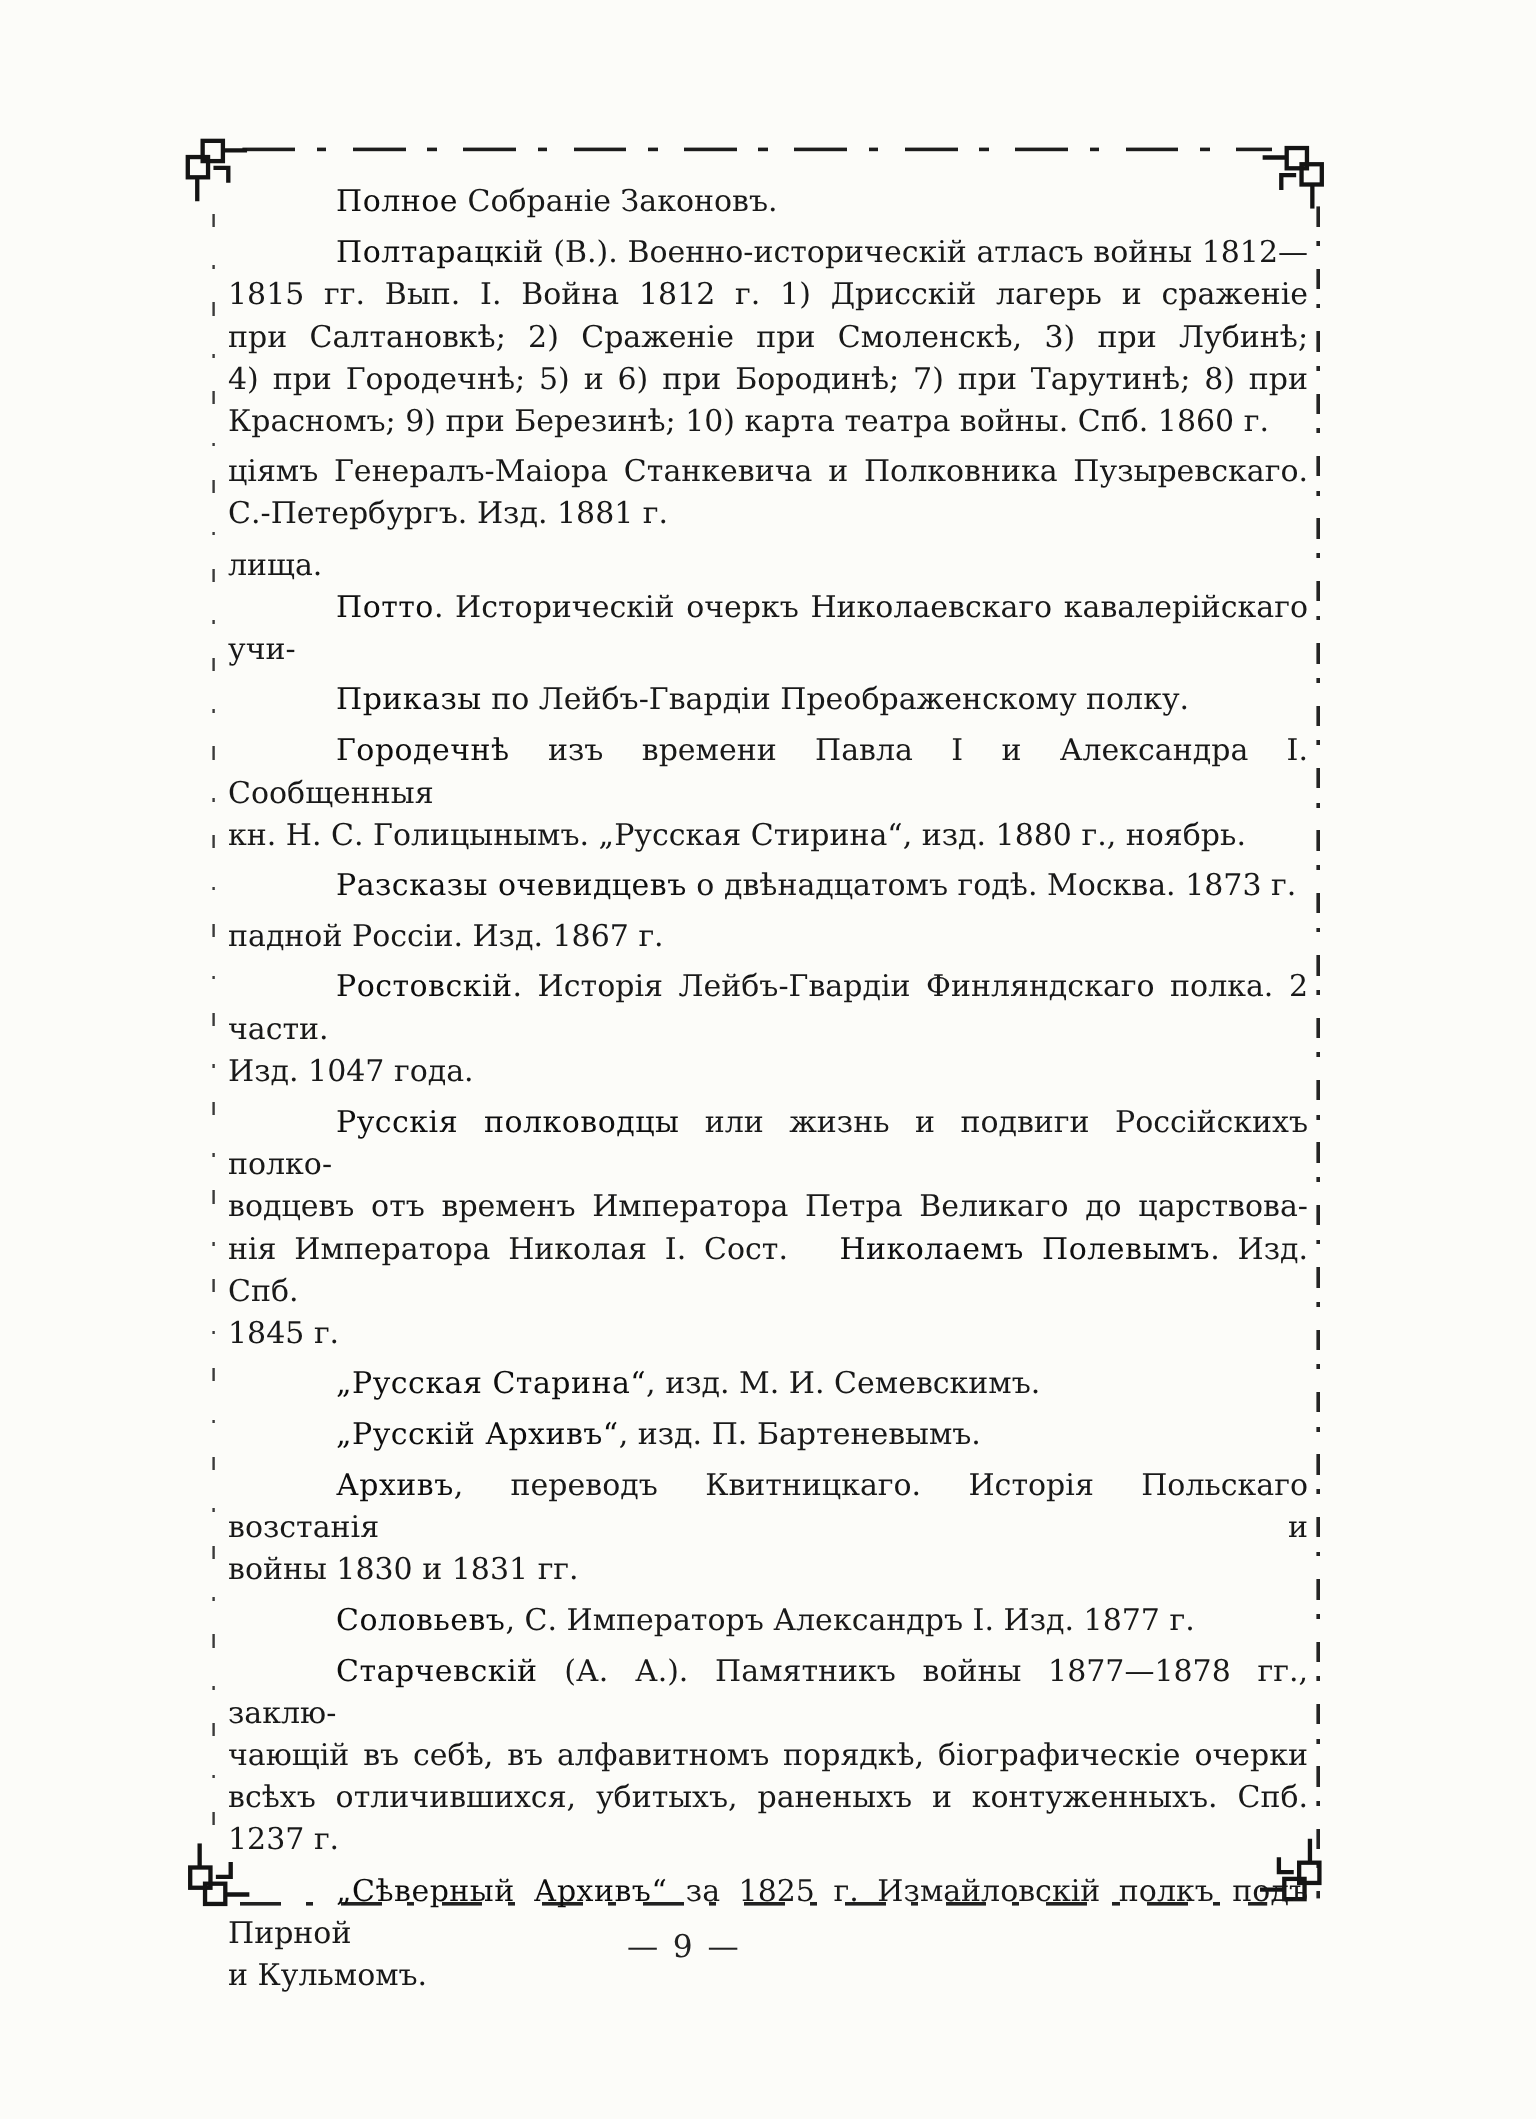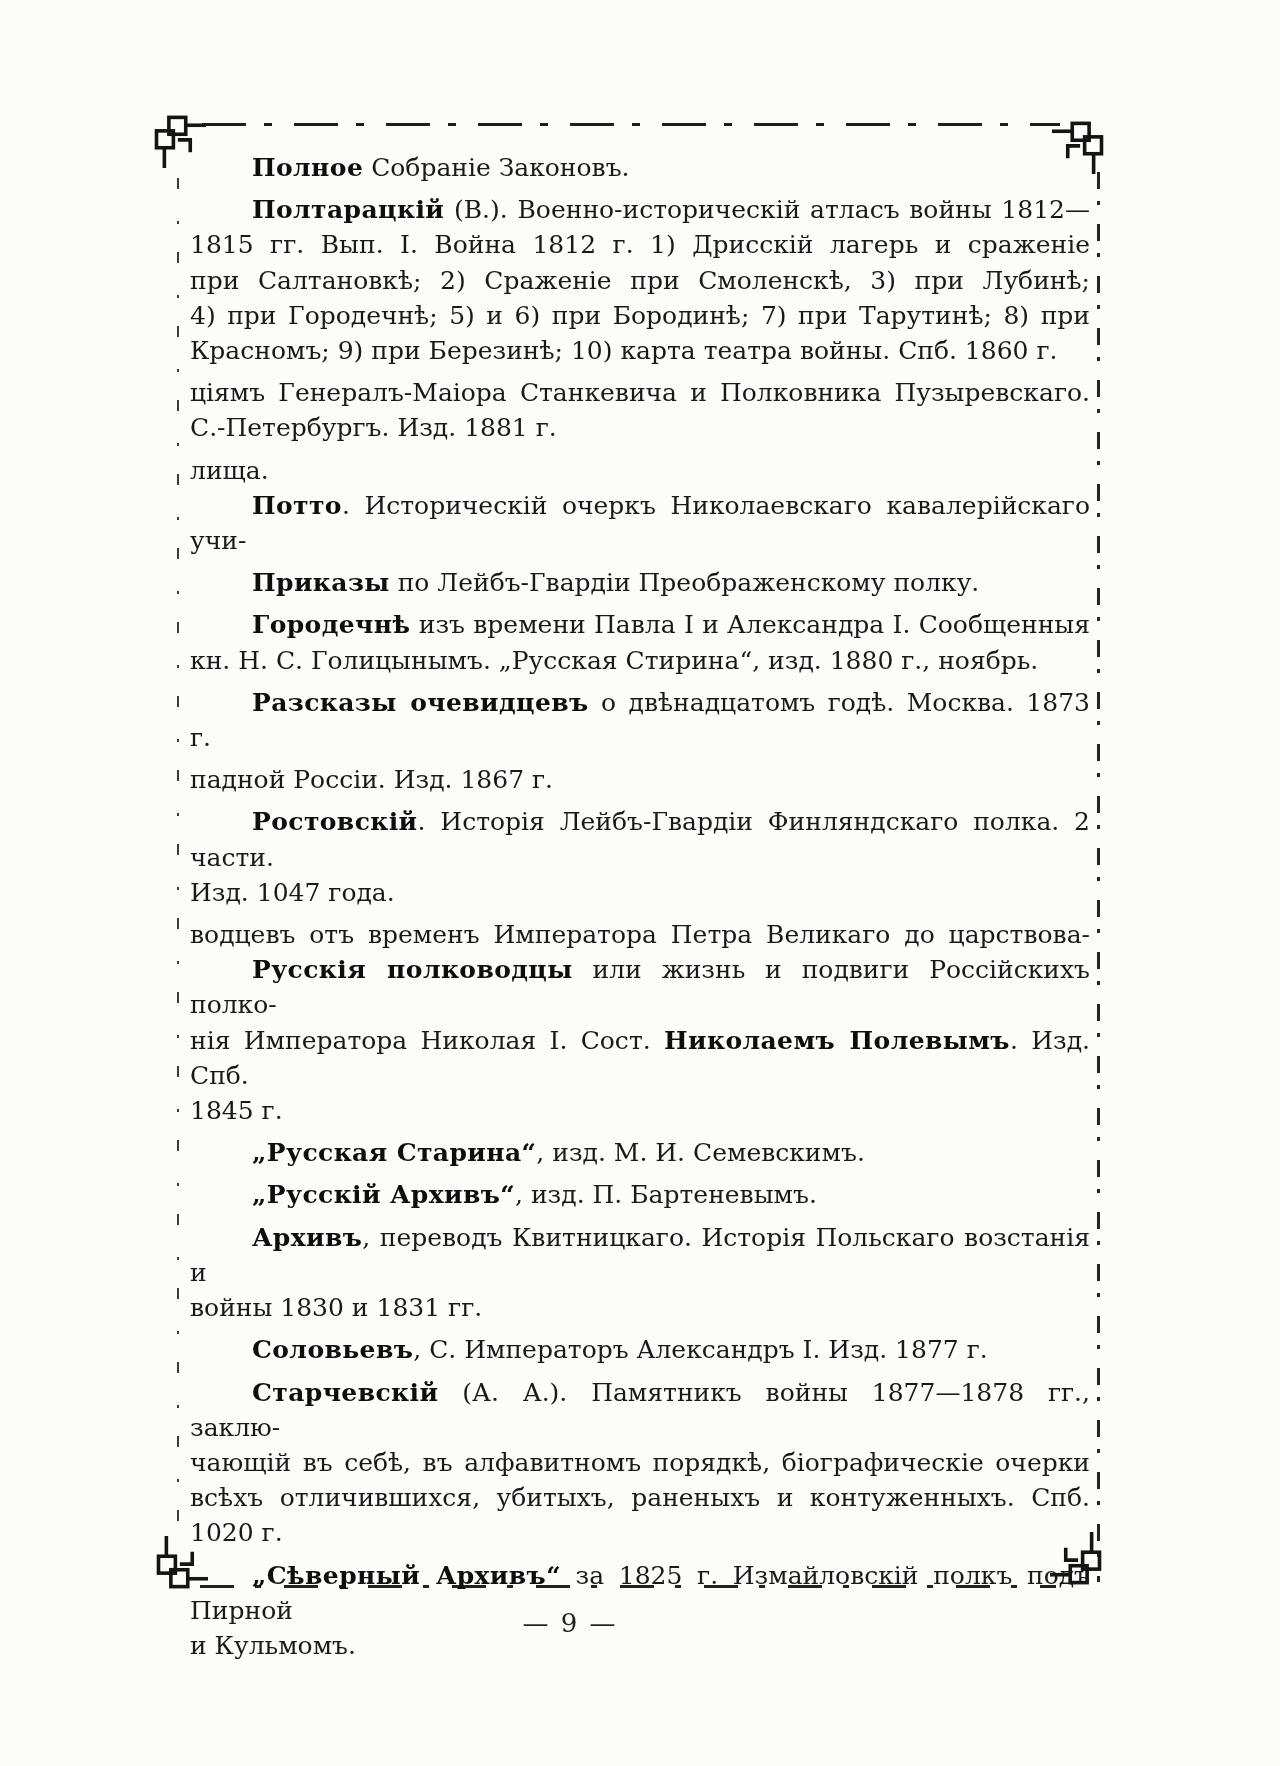--- a/index.html
+++ b/index.html
@@ -48,21 +48,21 @@
   }
   .para + .para{margin-top:7px;}
   .line{
     text-align:justify;
     text-align-last:justify;
     -moz-text-align-last:justify;
     white-space:normal;
   }
   .line.first{text-indent:62px;}
   .line.last{text-align-last:left;-moz-text-align-last:left;}
-  .lead{font-weight:bold;letter-spacing:0.4px;color:#0e0e0e;}
+  .lead{font-weight:normal;letter-spacing:0.4px;color:#0e0e0e;margin-left:28px;}
   .reg{font-weight:normal;}
 
   
   .page-number{
     position:absolute;left:190px;top:1608px;width:760px;
     text-align:center;font-size:26px;color:#222;
     letter-spacing:2px;
   }
 </style>
 </head>
@@ -150,43 +150,43 @@
         <div class="line first last"><span class="lead">Разсказы очевидцевъ</span><span class="reg"> о двѣнадцатомъ годѣ. Москва. 1873 г.</span></div>
       </div>
       <div class="para">
         <div class="line last"><span class="reg">падной Россіи. Изд. 1867 г.</span></div>
       </div>
       <div class="para">
         <div class="line first"><span class="lead">Ростовскій</span><span class="reg">. Исторія Лейбъ-Гвардіи Финляндскаго полка. 2 части.</span></div>
         <div class="line last"><span class="reg">Изд. 1047 года.</span></div>
       </div>
       <div class="para">
+        <div class="line first"><span class="lead">Русскія полководцы</span><span class="reg"> или жизнь и подвиги Россійскихъ полко-</span></div>
         <div class="line"><span class="reg">водцевъ отъ временъ Императора Петра Великаго до царствова-</span></div>
-        <div class="line first"><span class="lead">Русскія полководцы</span><span class="reg"> или жизнь и подвиги Россійскихъ полко-</span></div>
         <div class="line"><span class="reg">нія Императора Николая I. Сост. </span><span class="lead">Николаемъ Полевымъ</span><span class="reg">. Изд. Спб.</span></div>
         <div class="line last"><span class="reg">1845 г.</span></div>
       </div>
       <div class="para">
         <div class="line first last"><span class="lead">„Русская Старина“</span><span class="reg">, изд. М. И. Семевскимъ.</span></div>
       </div>
       <div class="para">
         <div class="line first last"><span class="lead">„Русскій Архивъ“</span><span class="reg">, изд. П. Бартеневымъ.</span></div>
       </div>
       <div class="para">
         <div class="line first"><span class="lead">Архивъ</span><span class="reg">, переводъ Квитницкаго. Исторія Польскаго возстанія и</span></div>
         <div class="line last"><span class="reg">войны 1830 и 1831 гг.</span></div>
       </div>
       <div class="para">
         <div class="line first last"><span class="lead">Соловьевъ</span><span class="reg">, С. Императоръ Александръ I. Изд. 1877 г.</span></div>
       </div>
       <div class="para">
         <div class="line first"><span class="lead">Старчевскій</span><span class="reg"> (А. А.). Памятникъ войны 1877—1878 гг., заклю-</span></div>
         <div class="line"><span class="reg">чающій въ себѣ, въ алфавитномъ порядкѣ, біографическіе очерки</span></div>
         <div class="line"><span class="reg">всѣхъ отличившихся, убитыхъ, раненыхъ и контуженныхъ. Спб.</span></div>
-        <div class="line last"><span class="reg">1020 г.</span></div>
+        <div class="line last"><span class="reg">1237 г.</span></div>
       </div>
       <div class="para">
         <div class="line first"><span class="lead">„Сѣверный Архивъ“</span><span class="reg"> за 1825 г. Измайловскій полкъ подъ Пирной</span></div>
         <div class="line last"><span class="reg">и Кульмомъ.</span></div>
       </div>
     </div>
 
   <div class="page-number">— 9 —</div>
 
 </div>

